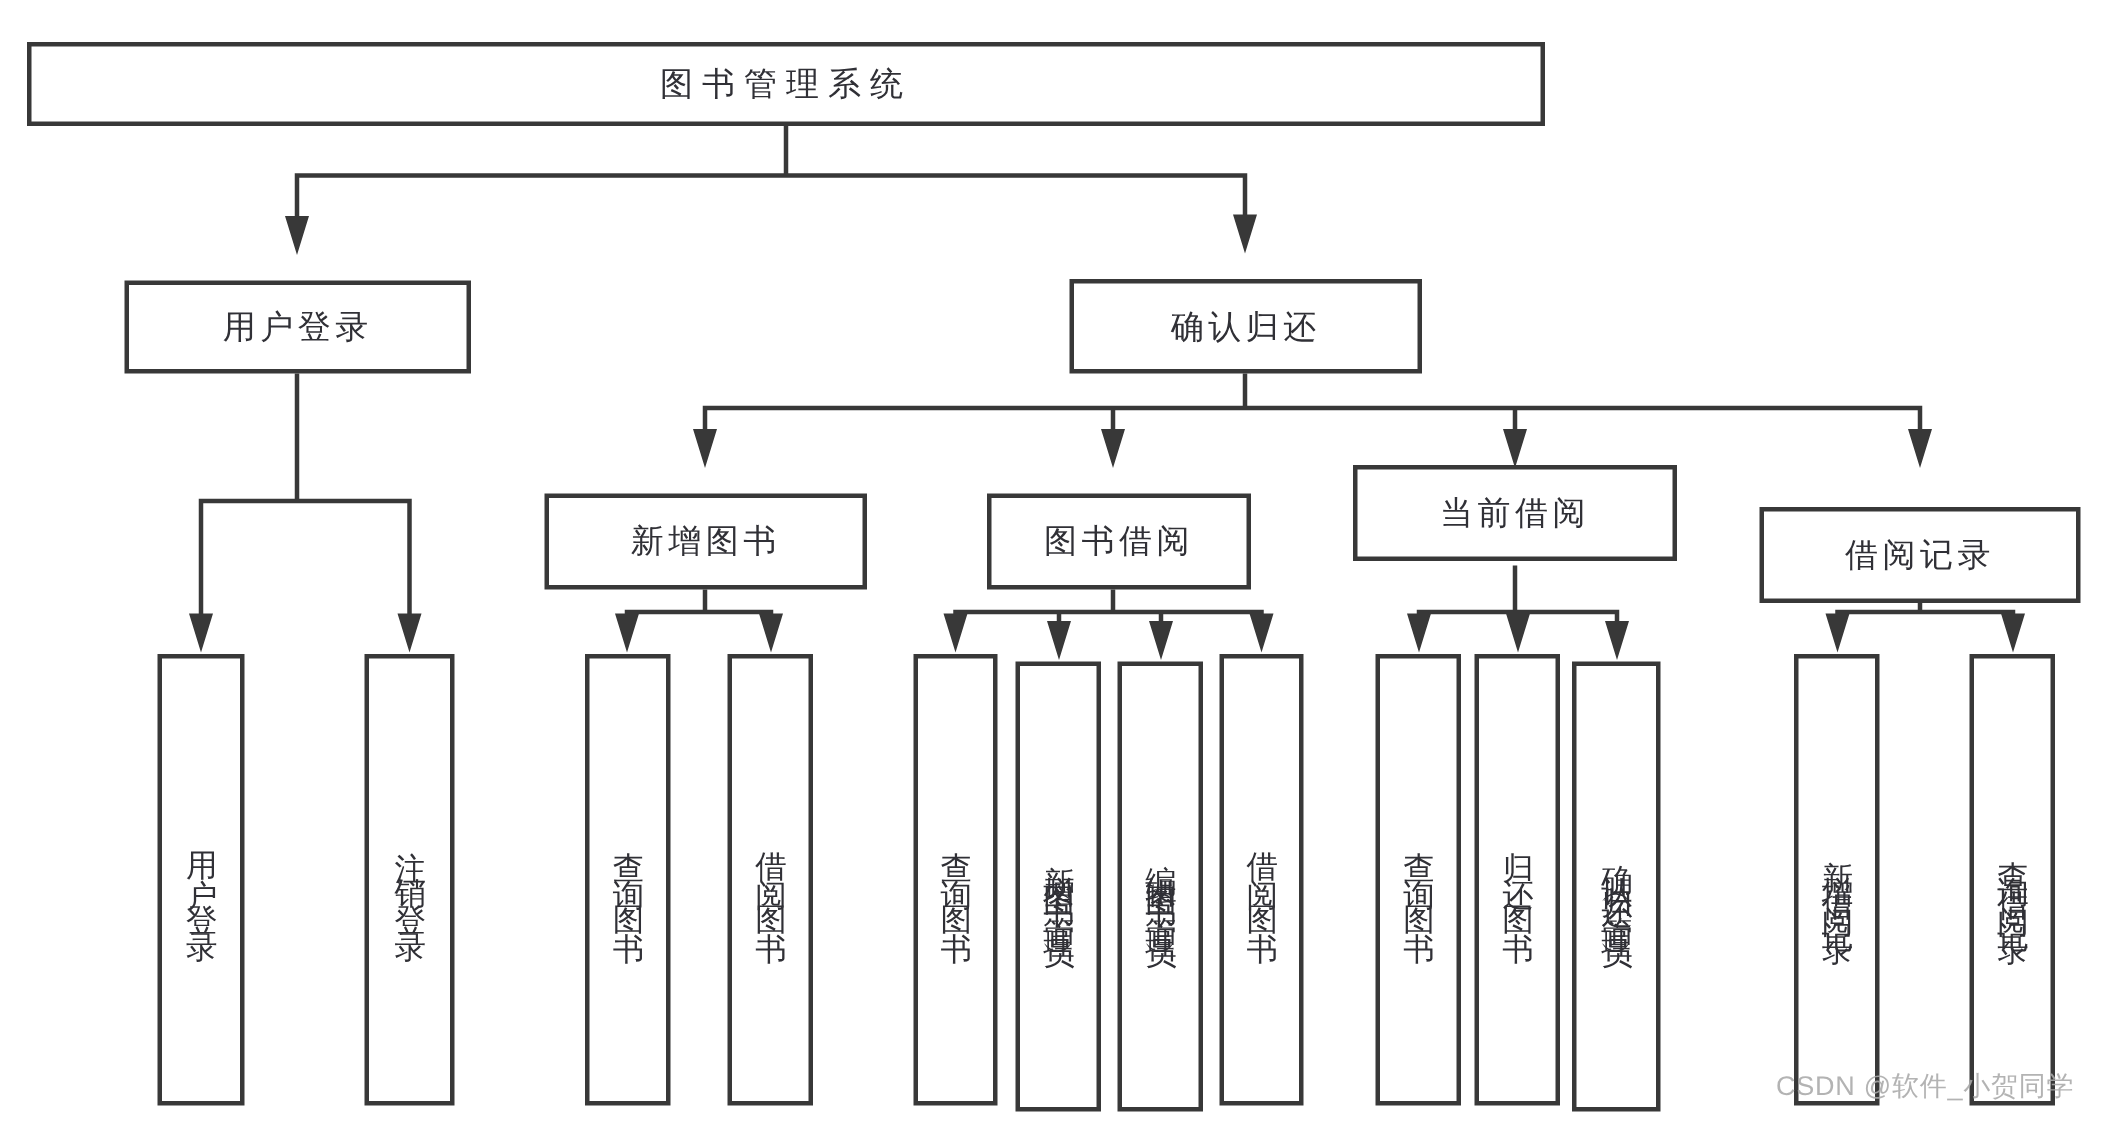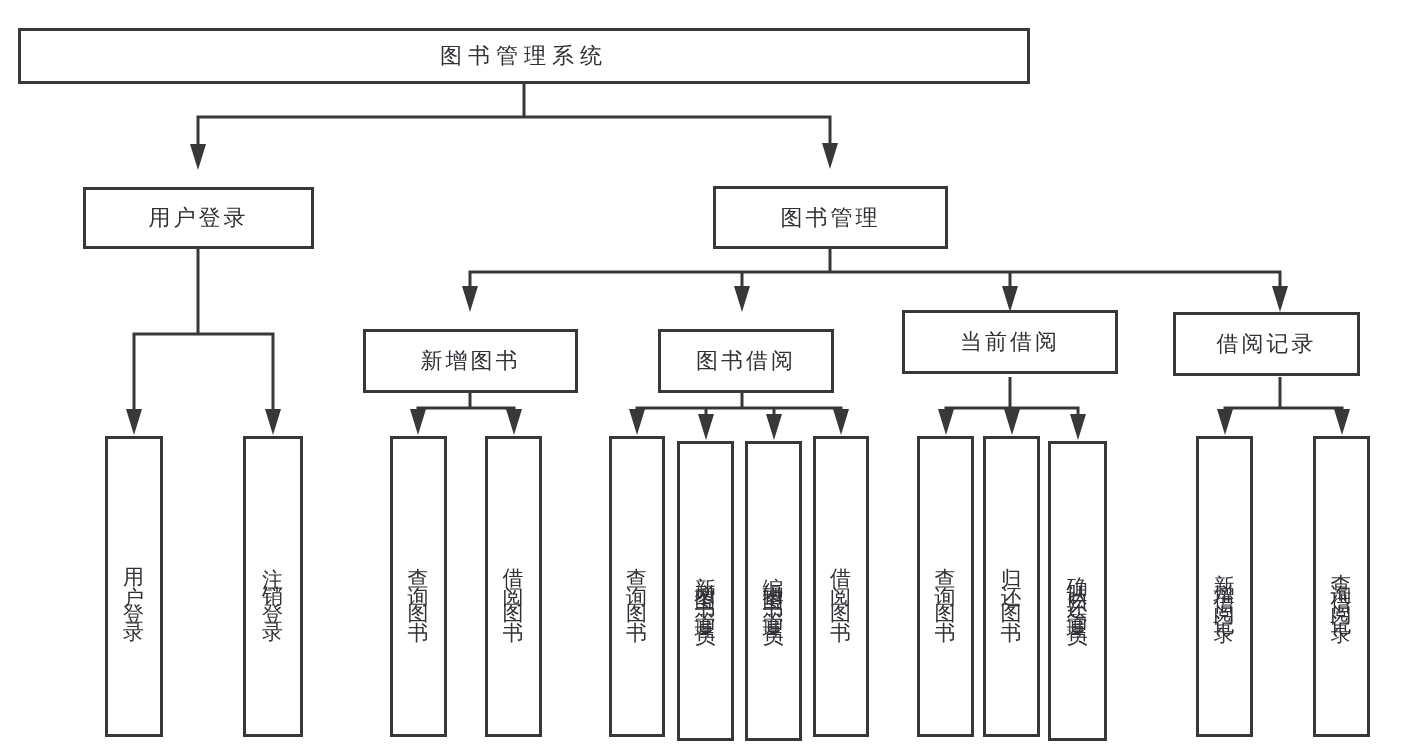--- a/index.html
+++ b/index.html
@@ -75,39 +75,40 @@
     <path class="ln" d="M1010 377 V409.5 M944.5 408 H1079.5 M946 408 V416 M1012 408 V416 M1078 408 V420"></path>
     <path class="ar" d="M946 435 L938 409 L954 409 Z M1012 435 L1004 409 L1020 409 Z M1078 440 L1070 414 L1086 414 Z"></path>
 
     <path class="ln" d="M1280 377 V409.5 M1223.5 408 H1343.5 M1225 408 V416 M1342 408 V416"></path>
     <path class="ar" d="M1225 435 L1217 409 L1233 409 Z M1342 435 L1334 409 L1350 409 Z"></path>
   </svg>
 
   <div class="box h root" style="left:18px;top:12px;width:1012px;height:56px">图书管理系统</div>
 
   <div class="box h" style="left:83px;top:171px;width:231px;height:62px">用户登录</div>
-  <div class="box h" style="left:713px;top:170px;width:235px;height:63px">图书管理</div>
+  <div class="box h" style="left:713px;top:170px;width:235px;height:63px">确认归还</div>
 
   <div class="box h" style="left:363px;top:313px;width:215px;height:64px">新增图书</div>
   <div class="box h" style="left:658px;top:313px;width:176px;height:64px">图书借阅</div>
   <div class="box h" style="left:902px;top:294px;width:216px;height:64px">当前借阅</div>
-  <div class="box h" style="left:1173px;top:296px;width:187px;height:64px">借阅记录</div>
+  <div class="box h" style="left:1173px;top:322px;width:214px;height:64px">借阅记录</div>
 
   <div class="box v" style="left:105px;top:436px;width:58px;height:301px">用户登录</div>
   <div class="box v" style="left:243px;top:436px;width:60px;height:301px">注销登录</div>
 
   <div class="box v" style="left:390px;top:436px;width:57px;height:301px">查询图书</div>
   <div class="box v" style="left:485px;top:436px;width:57px;height:301px">借阅图书</div>
 
   <div class="box v" style="left:609px;top:436px;width:56px;height:301px">查询图书</div>
   <div class="box v long" style="left:677px;top:441px;width:57px;height:300px">新增图书（管理员）</div>
   <div class="box v long" style="left:745px;top:441px;width:57px;height:300px">编辑图书（管理员）</div>
   <div class="box v" style="left:813px;top:436px;width:56px;height:301px">借阅图书</div>
 
   <div class="box v" style="left:917px;top:436px;width:57px;height:301px">查询图书</div>
   <div class="box v" style="left:983px;top:436px;width:57px;height:301px">归还图书</div>
   <div class="box v long" style="left:1048px;top:441px;width:59px;height:300px">确认归还（管理员）</div>
 
   <div class="box v mid" style="left:1196px;top:436px;width:57px;height:301px">新增借阅记录</div>
   <div class="box v mid" style="left:1313px;top:436px;width:57px;height:301px">查询借阅记录</div>
 
+  <div class="watermark">CSDN @软件_小贺同学</div>
 
 </div>
 
 </body></html>

